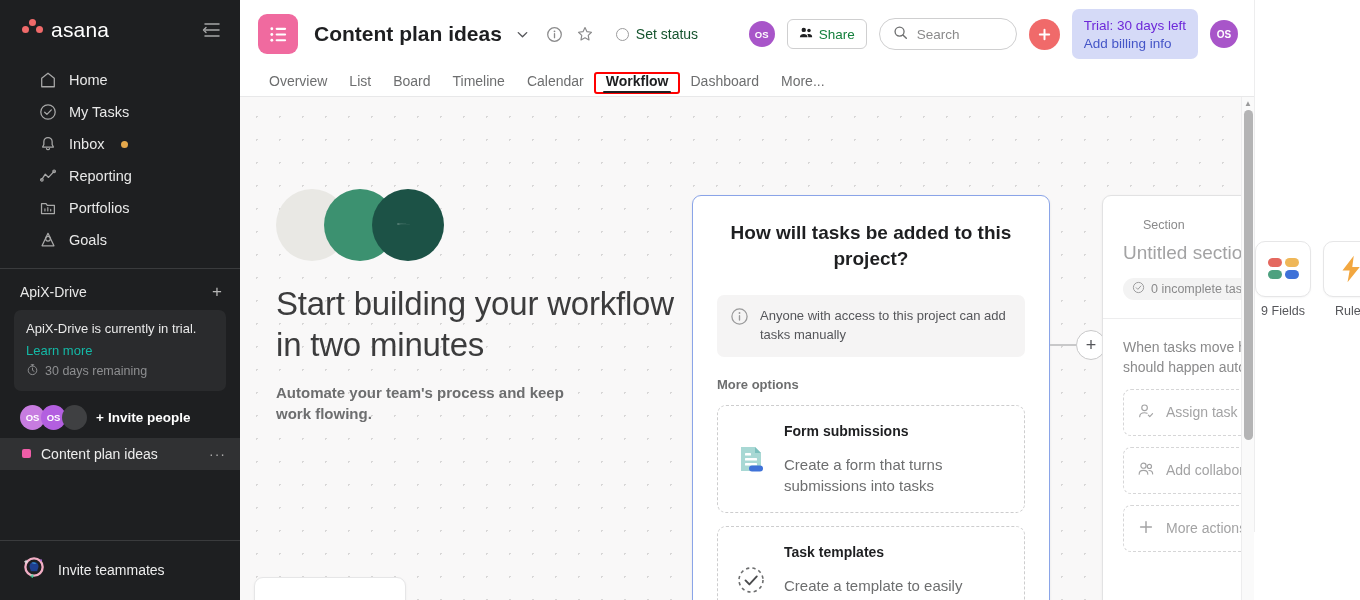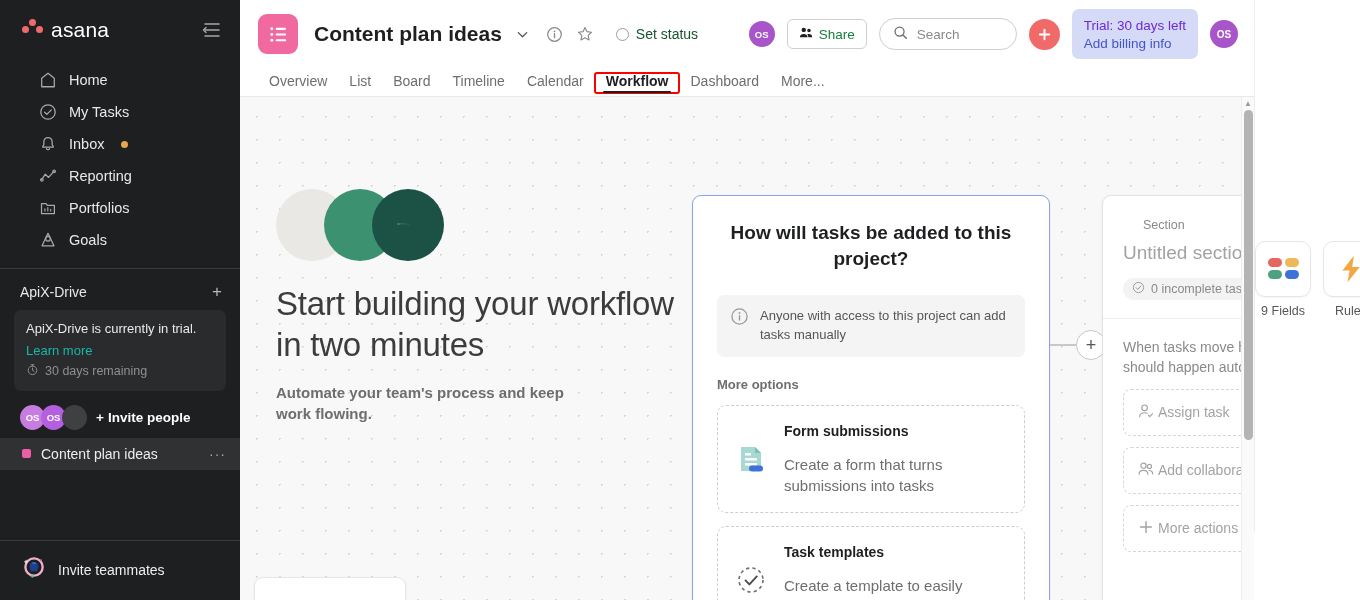--- a/index.html
+++ b/index.html
@@ -166,21 +166,21 @@
     box-shadow: 0 1px 3px rgba(0,0,0,.06); overflow: hidden;
     min-height: 420px;
   }
   .sc-head { padding: 22px 20px 18px 20px; border-bottom: 1px solid #ededee; }
   .sc-label { font-size: 12.5px; color: #8a8a8b; margin-left: 20px; }
   .sc-name { font-size: 19px; color: #a3a3a4; margin-top: 10px; white-space: nowrap; }
   .sc-chip { display: inline-flex; align-items: center; gap: 6px; background: #f3f3f3; border-radius: 11px; padding: 3px 9px; margin-top: 14px; font-size: 12.5px; color: #8a8a8b; white-space: nowrap; }
   .sc-body { padding: 18px 20px 20px 20px; }
   .sc-q { font-size: 14px; color: #8a8a8b; line-height: 1.45; }
   .sc-opt {
-    display: flex; align-items: center; gap: 3px;
+    display: flex; align-items: center; gap: 11px;
     border: 1.5px dashed #d6d6d7; border-radius: 8px;
     padding: 12px 13px; margin-top: 11px; font-size: 14px; color: #a3a3a4;
     white-space: nowrap; cursor: pointer;
   }
   .bottom-card {
     position: absolute; left: 14px; top: 480px; width: 152px; height: 90px;
     background: #fff; border: 1px solid #e6e6e7; border-radius: 9px;
     box-shadow: 0 1px 3px rgba(0,0,0,.05);
   }
 

